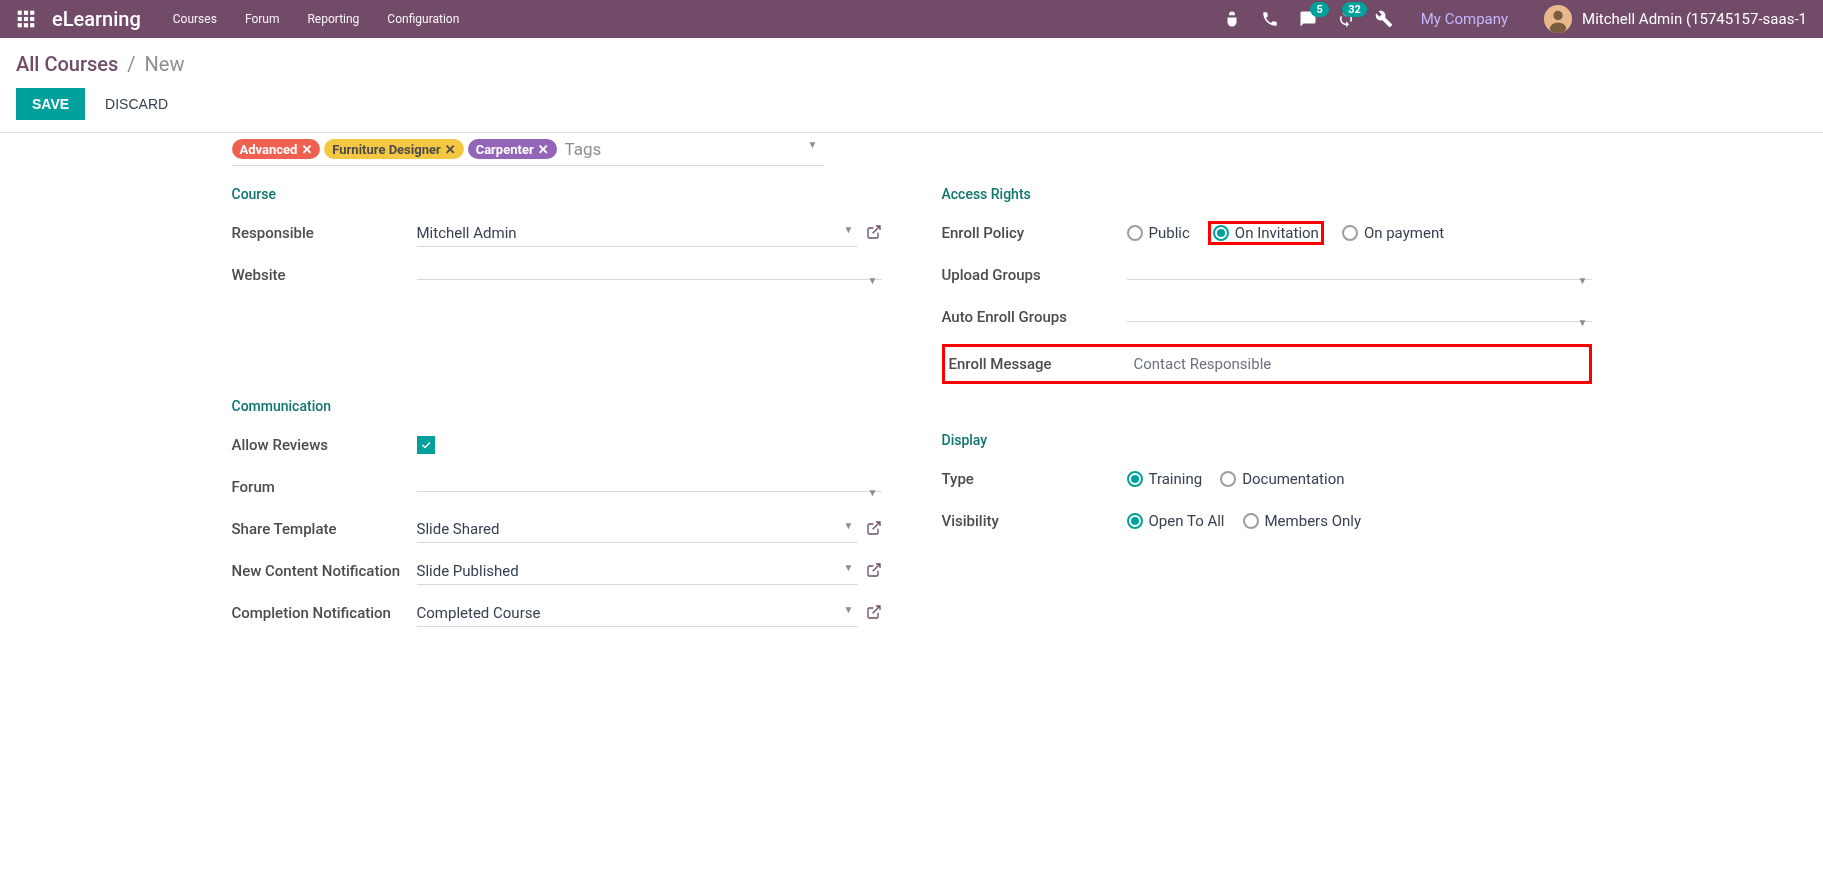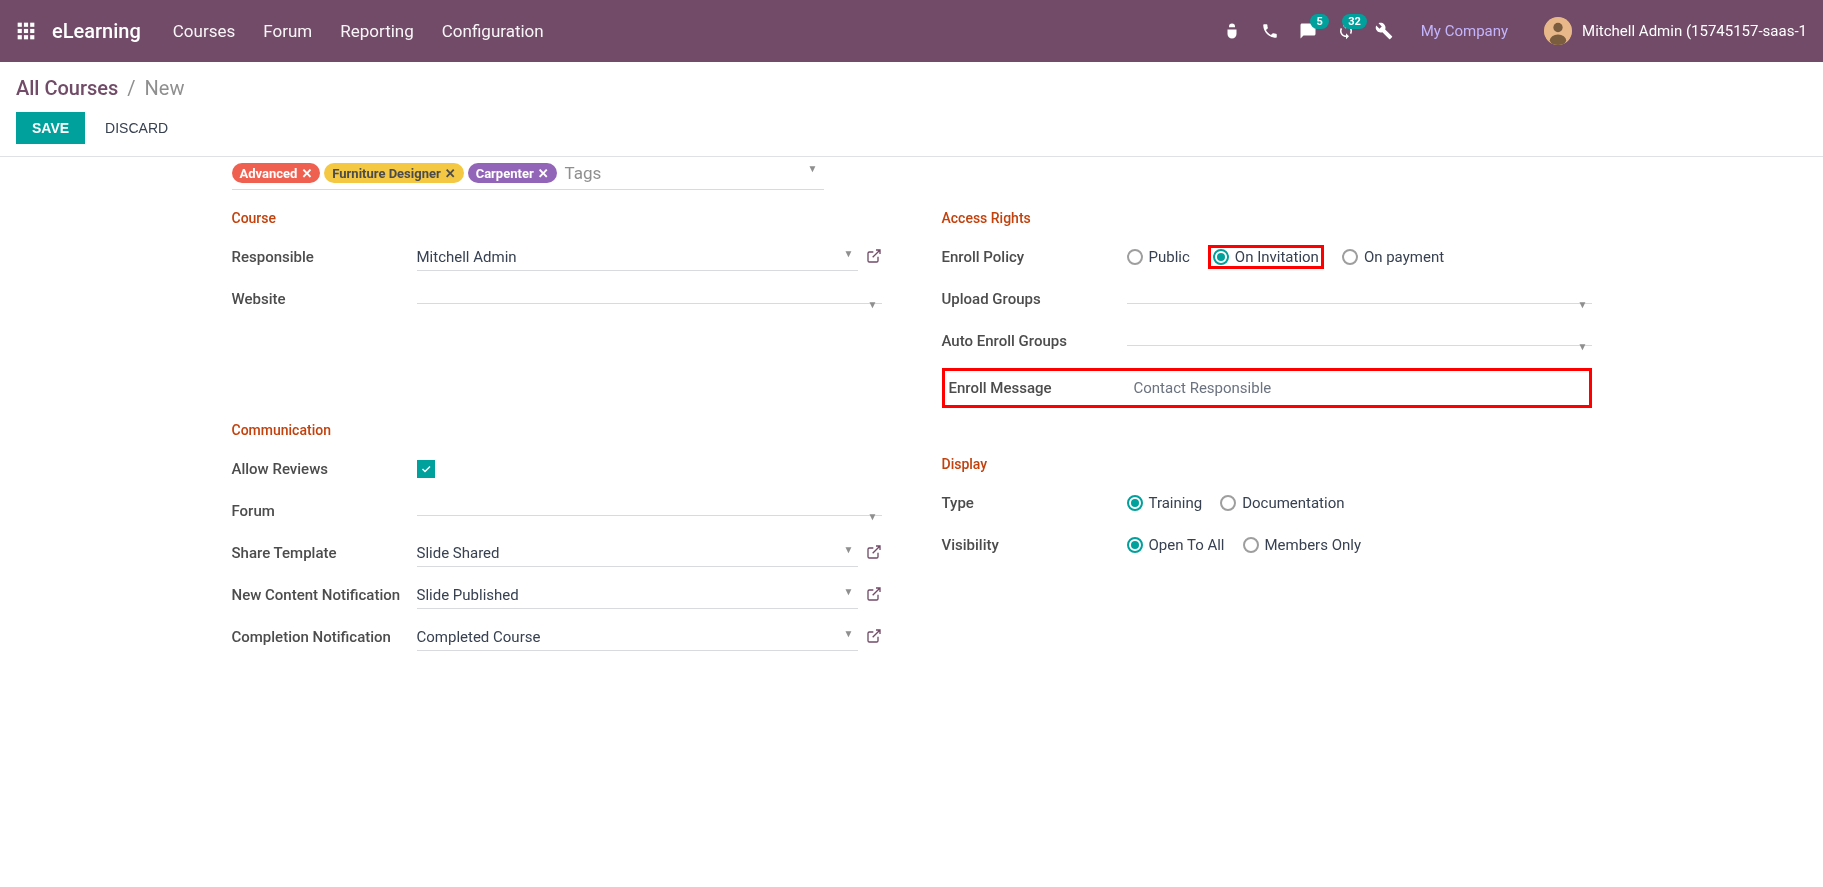--- a/index.html
+++ b/index.html
@@ -1,23 +1,23 @@
 <!DOCTYPE html>
 <html><head>
   <meta charset="utf-8">
   <style>
     * { box-sizing: border-box; margin: 0; padding: 0; }
     body { font-family: -apple-system, BlinkMacSystemFont, 'Segoe UI', Roboto, sans-serif; font-size: 14px; color: #374151; background: #fff; }
     
-    .top-nav { background: #714b67; height: 62px; display: flex; align-items: center; padding: 0 16px; color: #fff; }
+    .top-nav { background: #714b67; height: 38px; display: flex; align-items: center; padding: 0 16px; color: #fff; }
     .apps-icon { width: 20px; height: 20px; margin-right: 16px; cursor: pointer; }
     .apps-icon svg { fill: #fff; }
     .app-name { font-size: 20px; font-weight: 500; margin-right: 32px; }
     .nav-items { display: flex; gap: 28px; flex: 1; }
-    .nav-item { color: #fff; cursor: pointer; font-size: 17px; opacity: 0.95; }
+    .nav-item { color: #fff; cursor: pointer; font-size: 12px; opacity: 0.95; }
     .nav-icons { display: flex; align-items: center; gap: 20px; }
     .nav-icon { position: relative; cursor: pointer; display: flex; align-items: center; }
     .nav-icon svg { fill: #fff; width: 18px; height: 18px; }
     .badge { position: absolute; top: -8px; right: -12px; background: #00a09d; color: #fff; font-size: 11px; font-weight: bold; border-radius: 10px; padding: 1px 6px; }
     .company-name { color: #c4b5fd; margin-left: 8px; font-size: 15px; }
     .user-info { display: flex; align-items: center; gap: 10px; margin-left: 16px; }
     .avatar { width: 28px; height: 28px; border-radius: 50%; background: #d4a574; display: flex; align-items: center; justify-content: center; overflow: hidden; }
     .avatar svg { width: 28px; height: 28px; }
     .user-name { color: #fff; font-size: 15px; }
     
@@ -40,21 +40,21 @@
     .tag-close { font-weight: bold; cursor: pointer; }
     .tags-placeholder { color: #8f8f8f; font-size: 17px; margin-left: 4px; }
     .dropdown-caret { position: absolute; right: 6px; color: #8f8f8f; font-size: 10px; cursor: pointer; }
     
     .tabs { display: flex; border-bottom: 1px solid #dee2e6; margin-bottom: 24px; }
     .tab { padding: 10px 18px; cursor: pointer; border: 1px solid transparent; border-bottom: none; color: #374151; font-size: 15px; }
     .tab.active { border-color: #dee2e6; border-top: 2px solid #714b67; background: #fff; margin-bottom: -1px; }
     
     .form-grid { display: grid; grid-template-columns: 1fr 1fr; gap: 60px; }
     .form-section { }
-    .section-title { font-size: 14px; color: #c2410c; font-weight: 500; margin-bottom: 16px; }
+    .section-title { font-size: 14px; color: #0f766e; font-weight: 500; margin-bottom: 16px; }
     .form-row { display: flex; align-items: center; margin-bottom: 12px; min-height: 30px; }
     .form-label { width: 185px; font-weight: 500; color: #4c4c4c; font-size: 15px; flex-shrink: 0; }
     .form-field { flex: 1; display: flex; align-items: center; gap: 8px; position: relative; }
     .field-input { flex: 1; border: none; border-bottom: 1px solid #d8dadd; padding: 4px 20px 4px 0; font-size: 15px; color: #374151; position: relative; }
     .field-caret { position: absolute; right: 4px; color: #8f8f8f; font-size: 10px; pointer-events: none; }
     .external-link { color: #7c7bad; cursor: pointer; }
     .external-link svg { width: 16px; height: 16px; stroke: #714b67; fill: none; stroke-width: 2; }
     
     .radio-group { display: flex; gap: 18px; align-items: center; flex-wrap: wrap; }
     .radio-item { display: flex; align-items: center; gap: 6px; cursor: pointer; }

